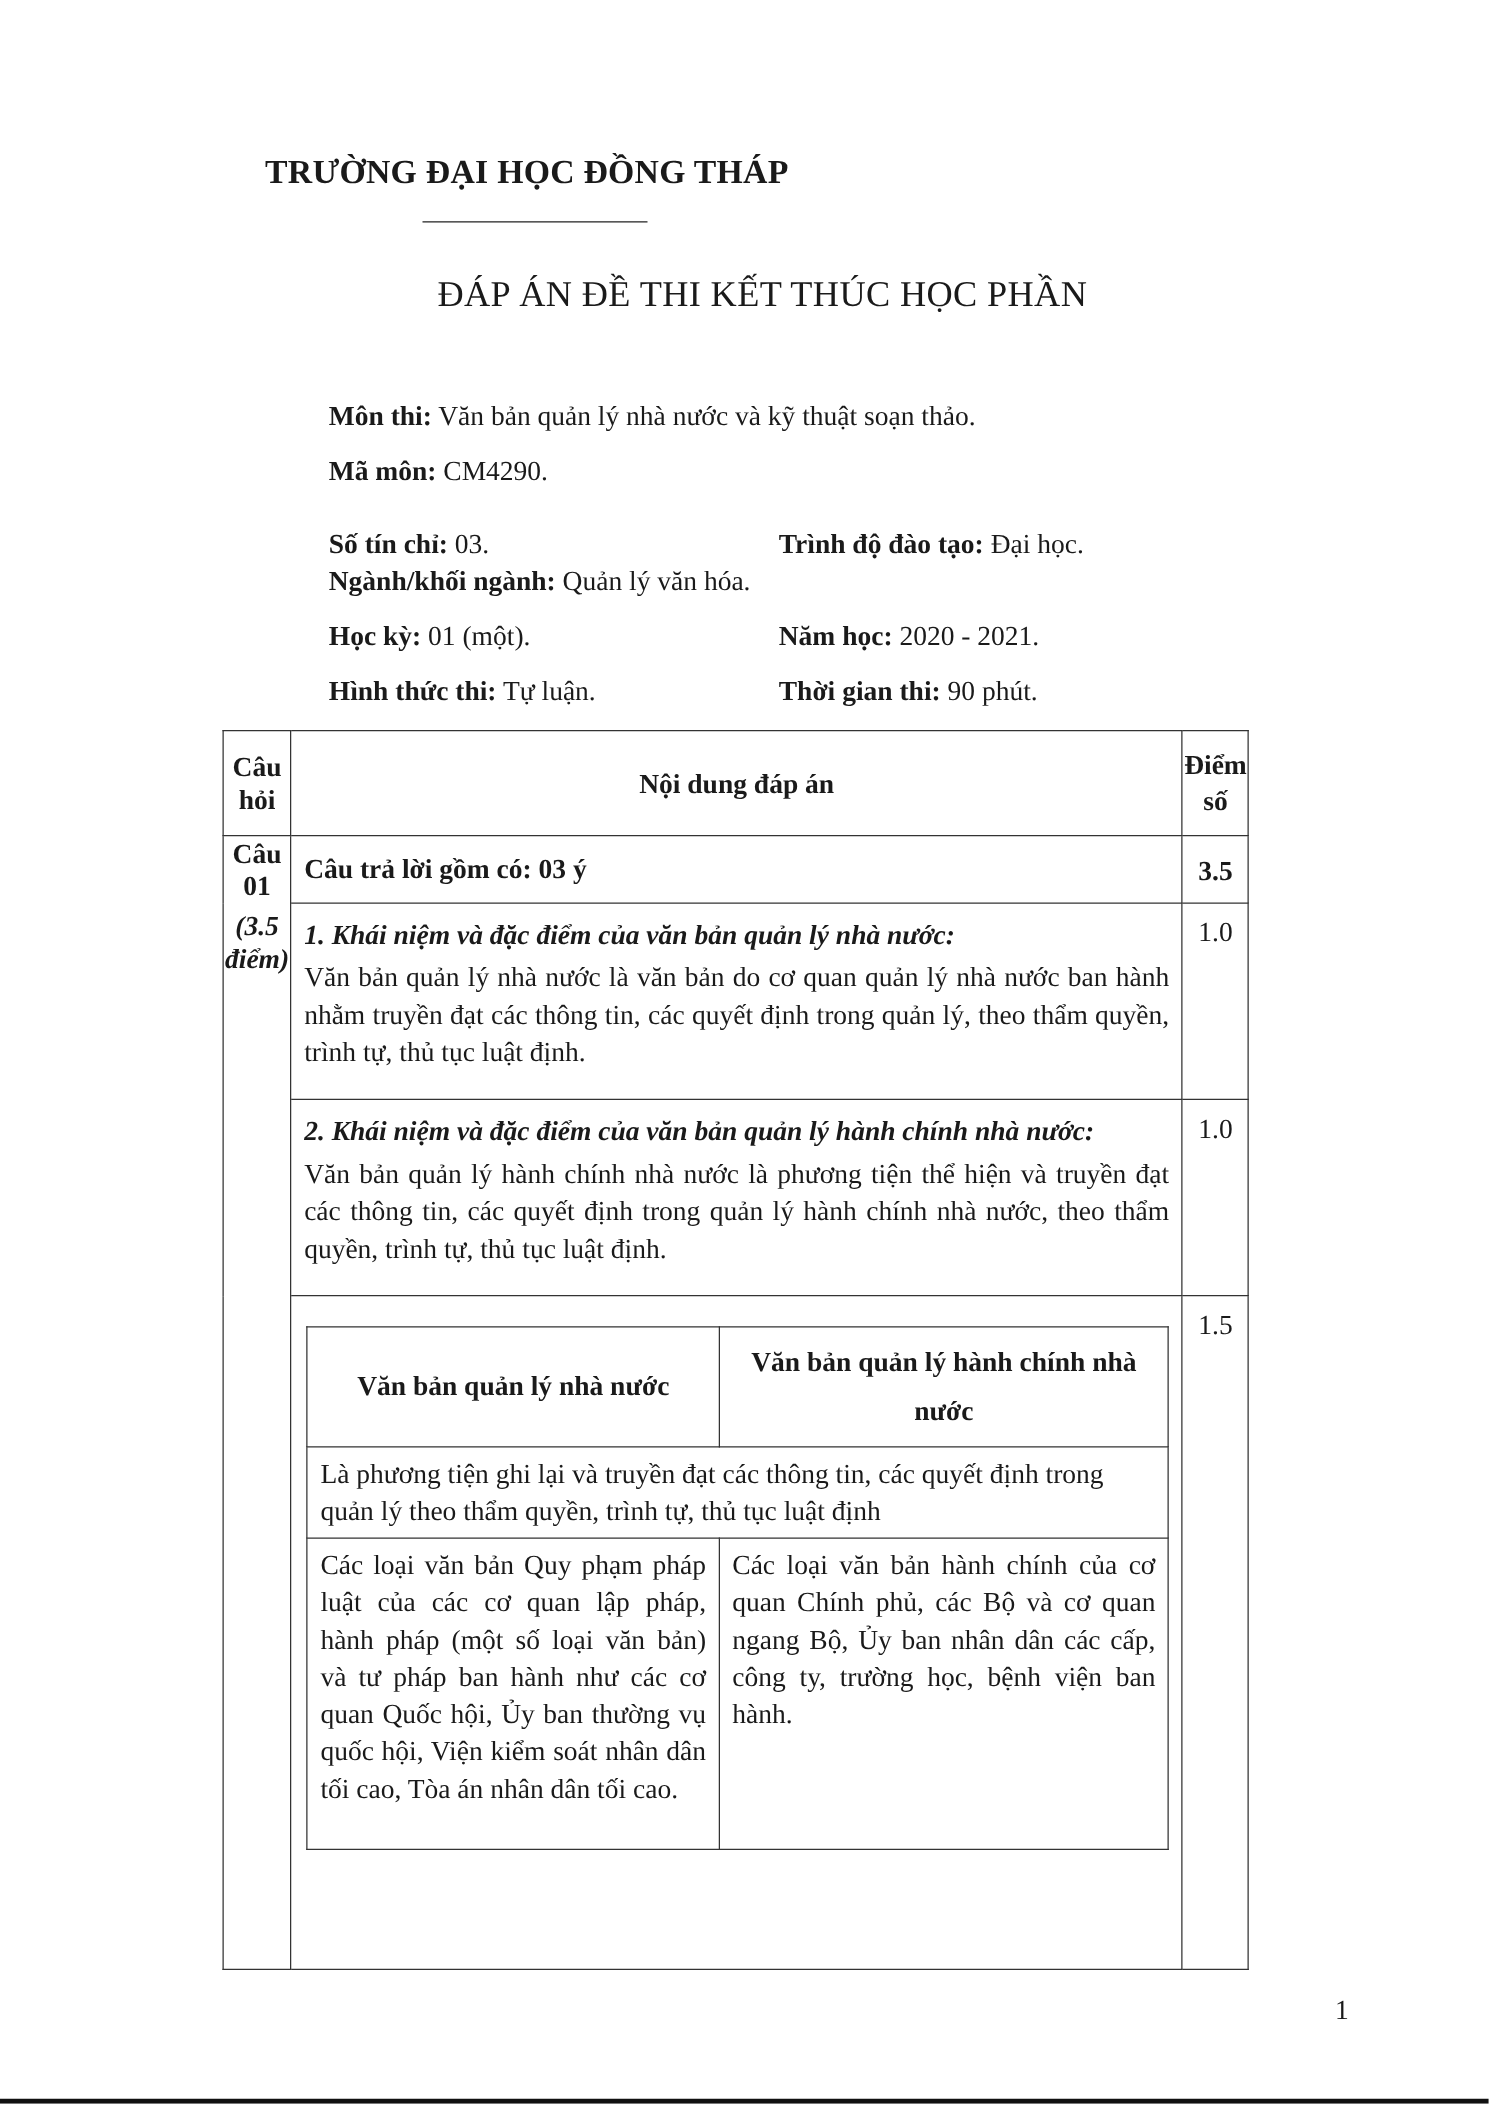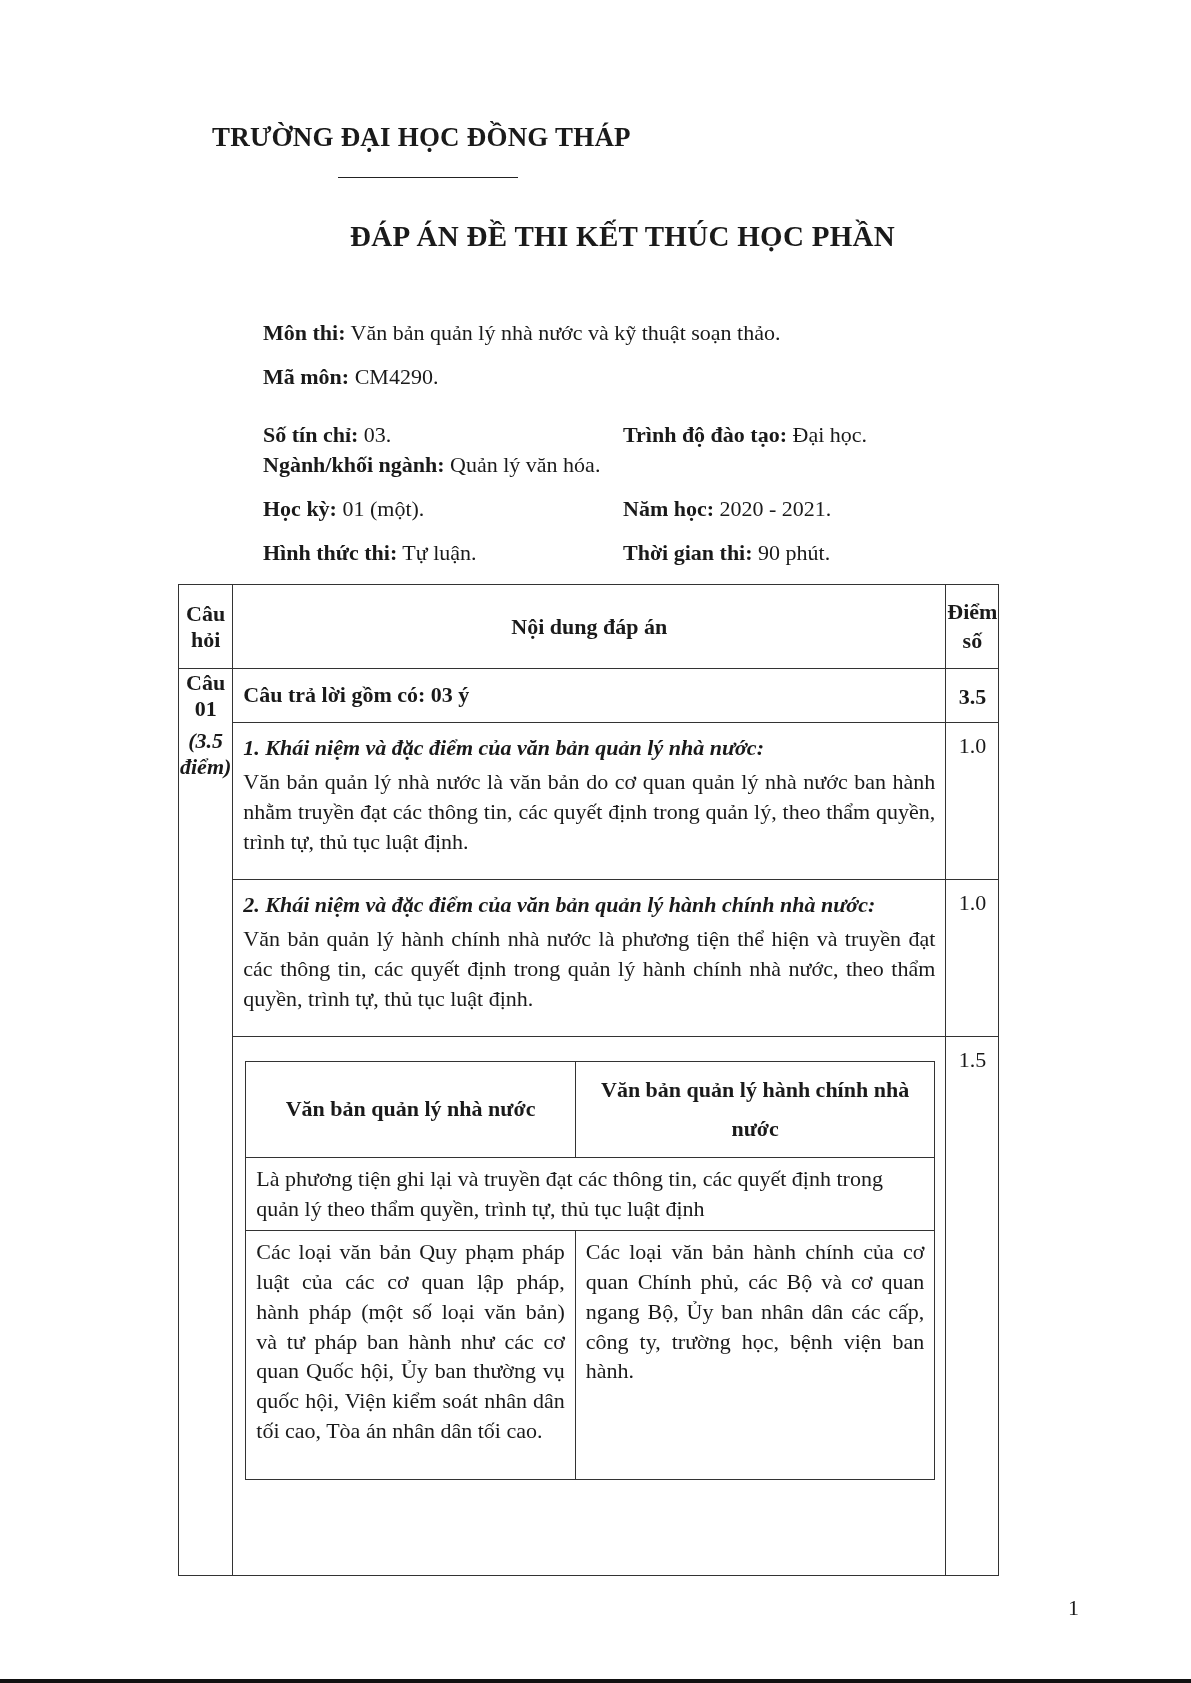--- a/index.html
+++ b/index.html
@@ -10,21 +10,21 @@
   .school {
     position: absolute; left: 212px; top: 122px;
     font-size: 27px; font-weight: bold; letter-spacing: 0.2px;
   }
   .school-rule {
     position: absolute; left: 338px; top: 177px; width: 180px; height: 0;
     border-top: 1.5px solid #222;
   }
   .doc-title {
     position: absolute; left: 350px; top: 220px;
-    font-size: 29px; font-weight: bold; letter-spacing: 0.3px;
+    font-size: 29px; font-weight: normal; letter-spacing: 0.3px;
   }
   .info { position: absolute; left: 263px; font-size: 22px; line-height: 1; }
   .info b { font-weight: bold; }
   .info .col2 { position: absolute; left: 360px; white-space: nowrap; }
   .info span { white-space: nowrap; }
 
   table.main {
     position: absolute; left: 178px; top: 584px; width: 759px;
     border-collapse: collapse; font-size: 22px;
   }

